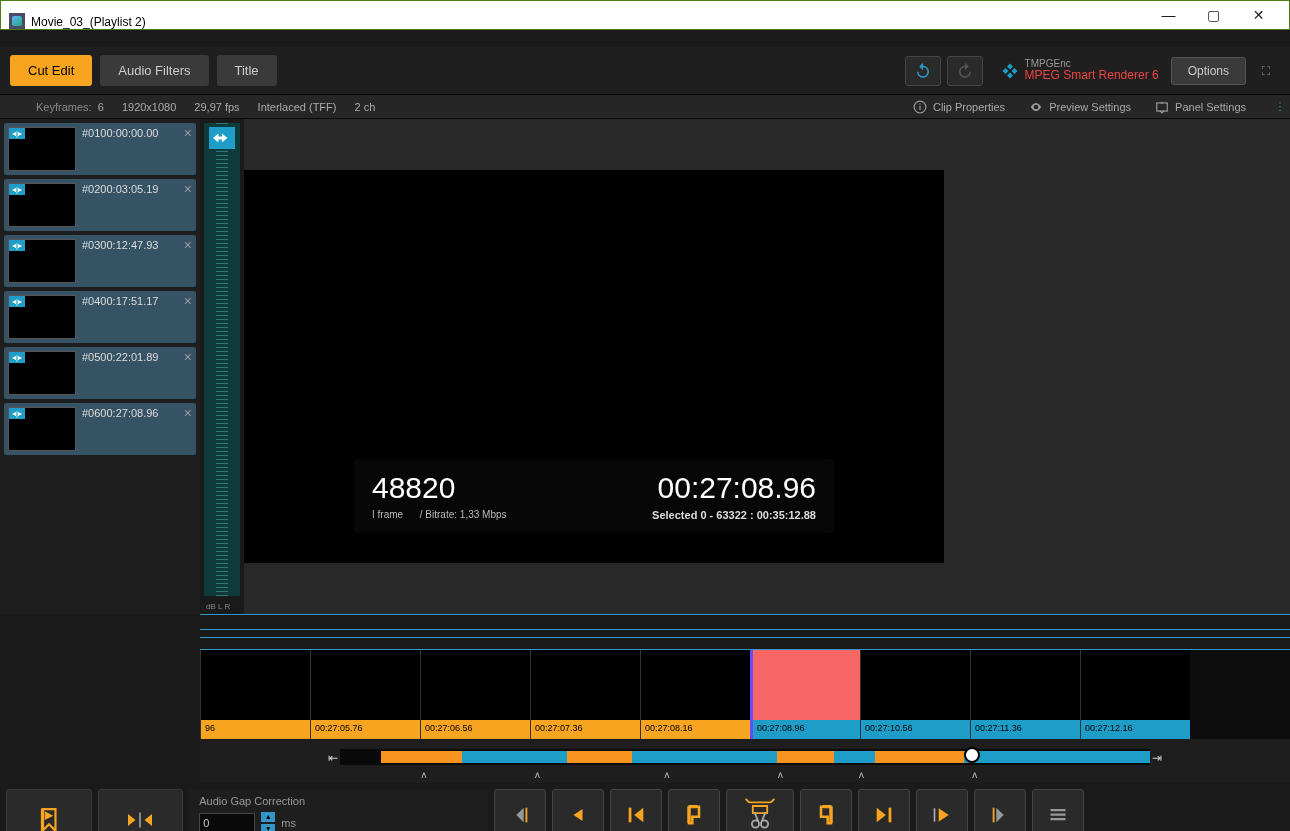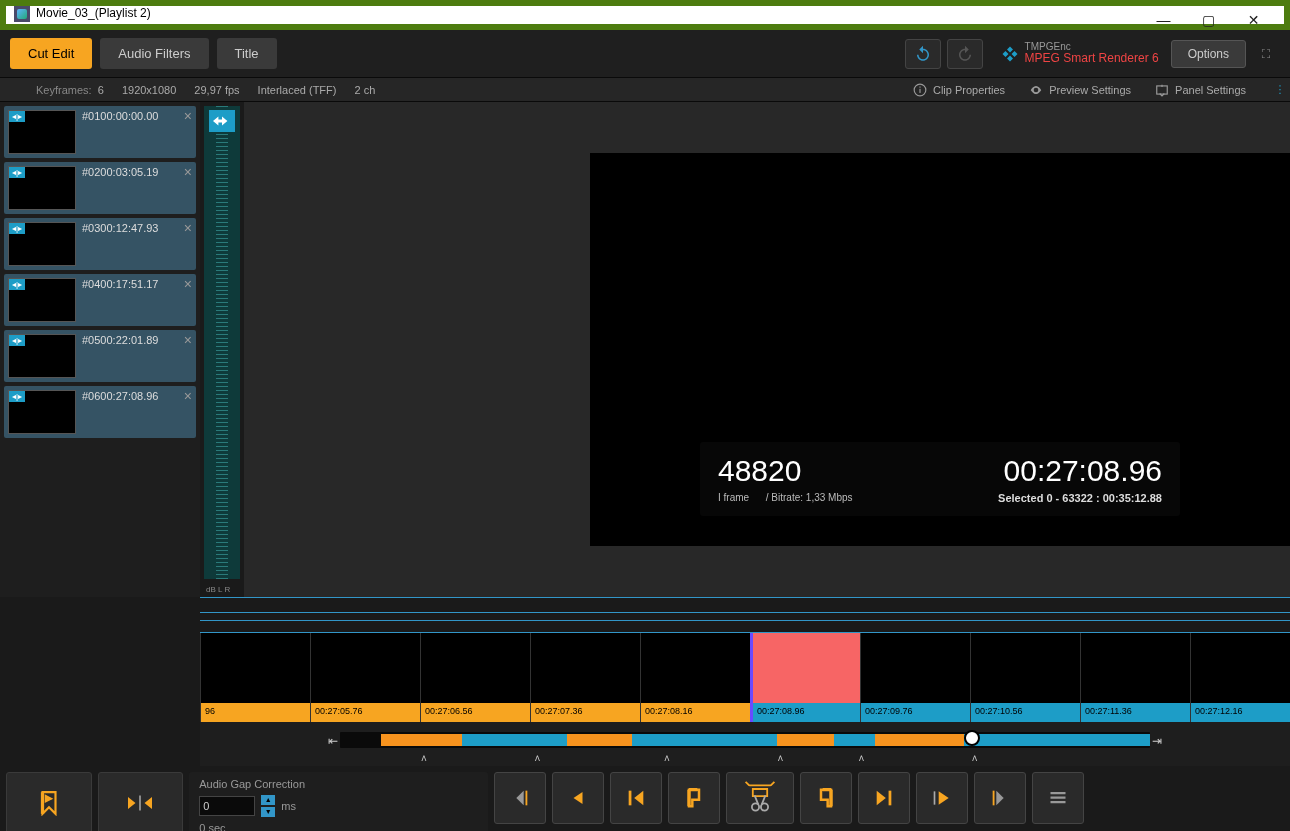--- a/index.html
+++ b/index.html
@@ -1,26 +1,26 @@
 <!DOCTYPE html>
 <html><head>
 <meta charset="utf-8">
 <style>
 * { box-sizing: border-box; margin: 0; padding: 0; font-family: "Segoe UI", Arial, sans-serif; }
 body { background: #1a1a1a; width: 1290px; height: 831px; overflow: hidden; color: #bbb; font-size: 12px; user-select: none; }
 
 
-.titlebar { height: 30px; background: #fff; display: flex; align-items: flex-start; padding: 0 8px; color: #000; font-size: 12px; border: 6px solid #4d7c0f; }
+.titlebar { height: 30px; background: #fff; display: flex; align-items: flex-end; padding: 0 8px; color: #000; font-size: 12px; border: 1px solid #4d7c0f; }
 .titlebar .icon { width: 16px; height: 16px; margin-right: 6px; background: #4a4a6a; position: relative; }
 .titlebar .icon::after { content: ""; position: absolute; left: 3px; top: 3px; width: 10px; height: 10px; background: linear-gradient(135deg, #5fb4ff, #2a7); border-radius: 2px; }
 .titlebar .title { flex: 1; }
 .titlebar .winbtn { width: 45px; height: 28px; display: flex; align-items: center; justify-content: center; font-size: 14px; color: #222; cursor: pointer; }
 
 
-.topbar { height: 48px; background: #1f1f1f; display: flex; align-items: center; padding: 0 10px; border-bottom: 1px solid #0a0a0a; }
+.topbar { height: 48px; background: #1f1f1f; display: flex; align-items: center; padding: 0 10px; border-bottom: 1px solid #0a0a0a; margin-top: 17px; }
 .btn-cut { background: #f7a521; color: #000; border: none; border-radius: 3px; padding: 8px 18px; font-size: 13px; margin-right: 8px; cursor: pointer; }
 .btn-dark { background: #3a3a3a; color: #ccc; border: none; border-radius: 3px; padding: 8px 18px; font-size: 13px; margin-right: 8px; cursor: pointer; }
 .spacer { flex: 1; }
 .btn-icon { width: 36px; height: 30px; background: #2a2a2a; border: 1px solid #444; border-radius: 3px; display: flex; align-items: center; justify-content: center; margin-right: 6px; cursor: pointer; color: #3296c8; font-size: 16px; }
 .btn-icon.disabled { color: #555; }
 .brand { display: flex; align-items: center; margin: 0 12px; }
 .brand-icon { width: 18px; height: 18px; margin-right: 6px; position: relative; }
 .brand-icon svg { fill: #1d9dc7; }
 .brand-text { line-height: 1.1; }
 .brand-text .l1 { color: #999; font-size: 10px; }
@@ -45,21 +45,21 @@
 .clip-info { margin-left: 6px; font-size: 11px; color: #ddd; display: flex; flex-direction: row; justify-content: space-around; }
 .clip-close { position: absolute; top: 2px; right: 4px; color: #999; cursor: pointer; font-size: 14px; }
 
 .audio-strip { width: 44px; background: #1a1a1a; position: relative; padding-top: 4px; text-align: center; }
 .audio-strip .wave { position: absolute; left: 4px; right: 4px; top: 4px; bottom: 18px; background: #0e3a3a; }
 .audio-strip .wave::after { content: ""; position: absolute; left: 12px; right: 12px; top: 0; bottom: 0; background: repeating-linear-gradient(180deg, #2a7a7a 0 1px, transparent 1px 4px); }
 .audio-strip .dblr { position: absolute; bottom: 3px; left: 6px; font-size: 8px; color: #888; }
 .audio-strip .marker { position: absolute; top: 8px; left: 50%; transform: translateX(-50%); width: 26px; height: 22px; background: #1d9dc7; display:flex; align-items:center; justify-content:center; }
 .audio-strip .marker svg { fill:#fff; }
 
-.preview-area { flex: 1; background: #282828; display: flex; flex-direction: column; align-items: flex-end; justify-content: center; }
+.preview-area { flex: 1; background: #282828; display: flex; flex-direction: column; align-items: flex-start; justify-content: center; }
 .preview-frame { width: 700px; height: 393px; background: #000; position: relative; }
 .preview-overlay { position: absolute; bottom: 30px; left: 110px; right: 110px; background: rgba(10,10,10,0.75); border-radius: 3px; padding: 12px 18px; display: flex; justify-content: space-between; }
 .ov-left .frame-num { color: #fff; font-size: 30px; font-weight: 300; }
 .ov-left .frame-info { color: #bbb; font-size: 10px; margin-top: 4px; }
 .ov-right { text-align: right; }
 .ov-right .tc { color: #fff; font-size: 30px; font-weight: 300; }
 .ov-right .sel { color: #ddd; font-size: 11px; margin-top: 4px; font-weight: bold; }
 
 
 .timeline-ruler { height: 36px; background: #1a1a1a; border-top: 1px solid #3296c8; border-bottom: 1px solid #3296c8; margin-left: 200px; position: relative; }
@@ -287,24 +287,20 @@
       <div class="img"></div>
       <div class="tc">00:27:07.36</div>
     </div>
     <div class="thumb-cell orange">
       <div class="img"></div>
       <div class="tc">00:27:08.16</div>
     </div>
     <div class="thumb-cell blue current">
       <div class="img"></div>
       <div class="tc">00:27:08.96</div>
-    </div>
-    <div class="thumb-cell blue stars">
-      <div class="img"></div>
-      <div class="tc">00:27:09.76</div>
     </div>
     <div class="thumb-cell blue stars">
       <div class="img"></div>
       <div class="tc">00:27:10.56</div>
     </div>
     <div class="thumb-cell blue stars">
       <div class="img"></div>
       <div class="tc">00:27:11.36</div>
     </div>
     <div class="thumb-cell blue stars">

